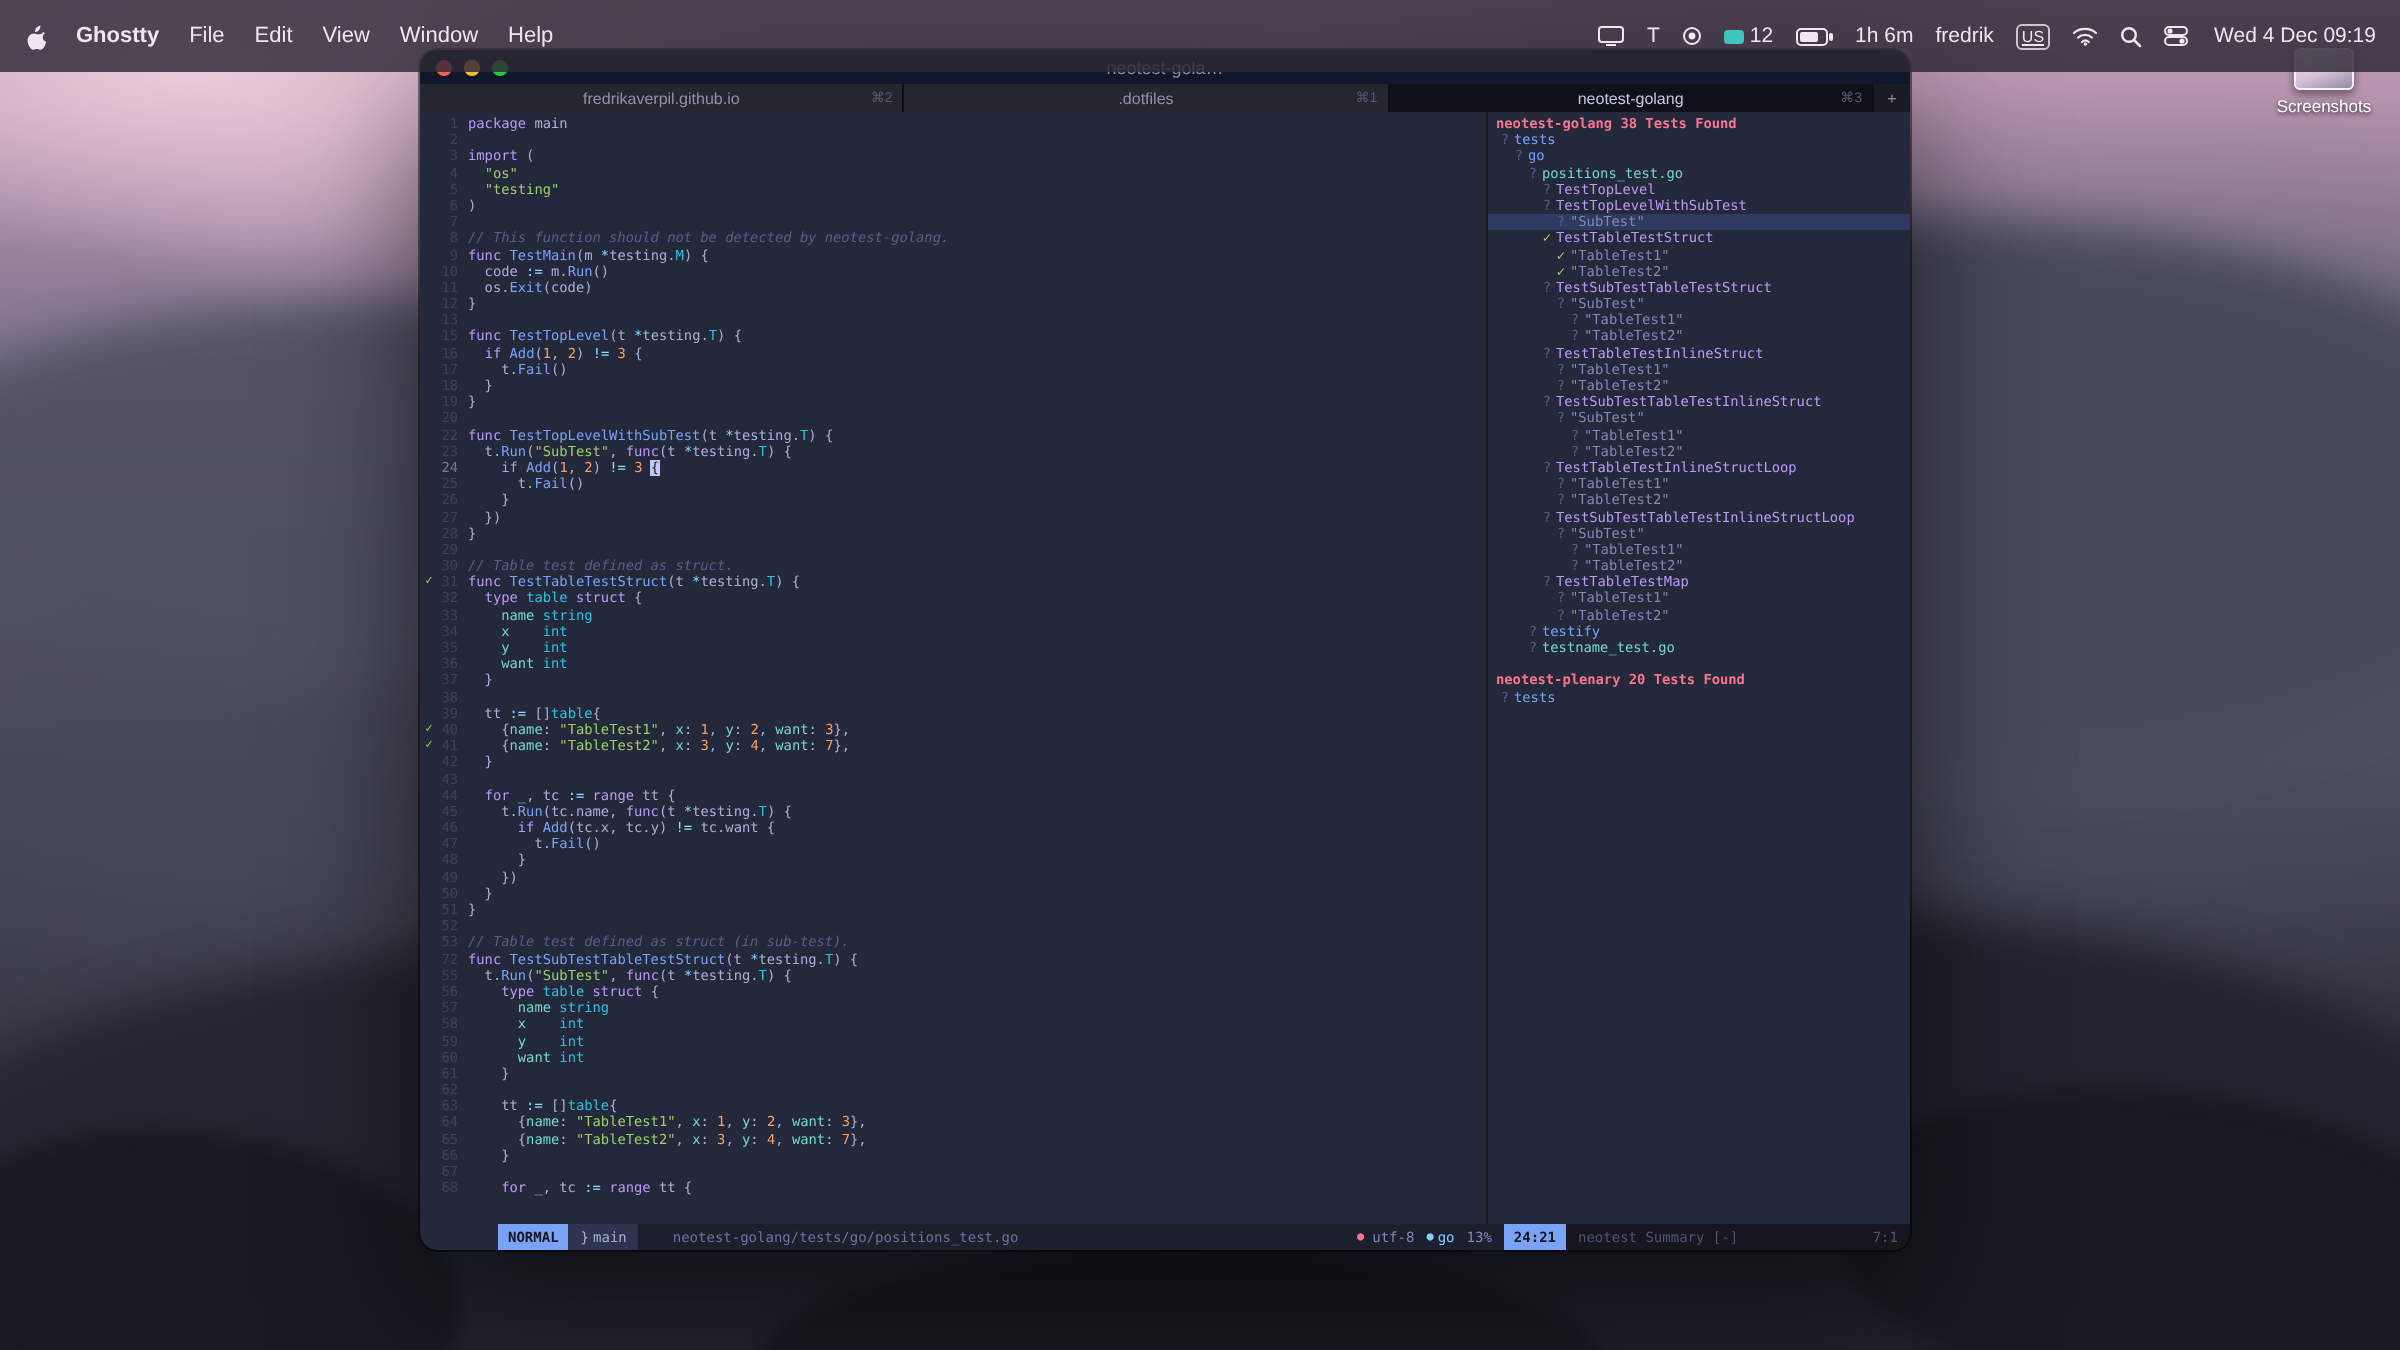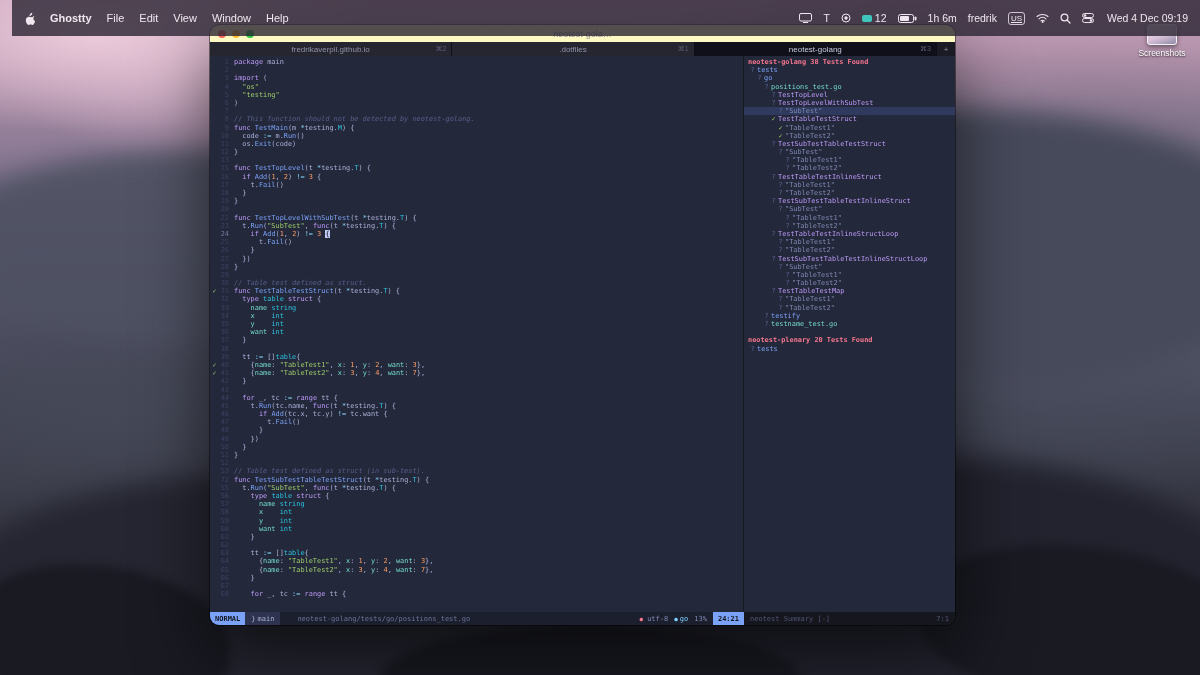--- a/index.html
+++ b/index.html
@@ -23,21 +23,21 @@
   .c2 { right:-90px; top:110px;  width:640px; height:280px; background:#474a5b; }
   .c3 { left:240px;  top:330px;  width:720px; height:250px; background:#3a3d4c; }
   .c4 { left:-60px;  bottom:-70px; width:620px; height:270px; background:#252631; }
   .c5 { right:-70px; bottom:-90px; width:720px; height:310px; background:#22232e; }
   .tree { position:absolute; filter:blur(5px); background:#191a22; border-radius:40% 60% 30% 50%; }
   .t1 { left:-30px; bottom:-30px; width:260px; height:140px; }
   .t2 { right:-40px; bottom:-20px; width:320px; height:150px; }
   .t3 { left:380px; bottom:-60px; width:420px; height:110px; border-radius:50% 50% 0 0; }
 
   
-  .menubar { position:absolute; top:0; left:12px; right:0; height:36px;
+  .menubar { position:absolute; top:0; left:0; right:0; height:36px;
     background:rgba(46,40,54,.82); color:#efe6ef; display:flex; align-items:center;
     justify-content:space-between; padding:16px 12px; font-size:11px; z-index:50; }
   .mb-left { display:flex; align-items:center; gap:15px; }
   .mb-item { cursor:default; }
   .mb-app { font-weight:bold; }
   .mb-right { display:flex; align-items:center; gap:11px; }
   .mb-ico { display:flex; align-items:center; }
   .mb-txt { font-size:10.5px; }
   .kb { border:1px solid rgba(239,230,239,.8); border-radius:3px; font-size:8px; padding:0 2px; line-height:11px;text-decoration:underline; }
   .mb-widget { display:flex; align-items:center; gap:3px; font-size:10.5px; }
@@ -48,21 +48,21 @@
   
   .shots { position:absolute; top:24px; right:12px; width:52px; text-align:center; z-index:40; }
   .shots-thumb { width:30px; height:21px; margin:0 auto; background:linear-gradient(160deg,#f3e3ec 0%,#d9c2da 55%,#8d8ba4 100%);
     border:1.5px solid #f5f2f6; border-radius:3px; box-shadow:0 2px 5px rgba(0,0,0,.45); }
   .shots-label { margin-top:3px; font-size:8.5px; color:#fff; text-shadow:0 1px 2px rgba(0,0,0,.8); }
 
   
   .window { position:absolute; left:210px; top:25px; width:745px; height:600px;
     border-radius:9px; overflow:hidden; background:#24283b; display:flex; flex-direction:column;
     box-shadow:0 28px 70px rgba(0,0,0,.6), 0 0 0 1px rgba(0,0,0,.45); z-index:30; }
-  .titlebar { height:17px; background:#fef9c3; position:relative; display:flex; align-items:center; flex:0 0 auto; }
+  .titlebar { height:17px; background:#0f172a; position:relative; display:flex; align-items:center; flex:0 0 auto; }
   .lights { position:absolute; left:8px; top:4.5px; display:flex; gap:6px; }
   .light { width:8px; height:8px; border-radius:50%; }
   .l-close { background:#ff5f57; } .l-min { background:#febc2e; } .l-zoom { background:#28c840; }
   .title { flex:1; text-align:center; font-size:9px; color:#8b8b9c; }
 
   .tabbar { height:14px; display:flex; background:#15151d; font-size:8px; flex:0 0 auto; }
   #tabs { display:flex; flex:1; }
   .tab { flex:1; display:flex; align-items:center; justify-content:center; position:relative;
     background:#262631; color:#8f93a8; border-right:1px solid #0e0e15; cursor:default; }
   .tab.active { background:#10101a; color:#c5cadf; }
@@ -89,21 +89,21 @@
     font-family:"DejaVu Sans Mono", monospace; font-size:6.9px; white-space:pre; }
   .sum-row { height:8.2px; line-height:8.2px; display:flex; align-items:center; white-space:pre;
     font-family:"DejaVu Sans Mono", monospace; font-size:6.9px; cursor:default; }
   .sum-row.hl { background:#2f3a5e; }
   .ic { width:9px; text-align:center; flex:0 0 auto; }
   .ic-u { color:#565f89; } .ic-p { color:#9ece6a; }
   .lb-d { color:#7aa2f7; } .lb-f { color:#73daca; } .lb-t { color:#bb9af7; } .lb-s { color:#8089b3; }
   .sum-gap { height:8.2px; }
 
   .statusline { height:13px; display:flex; flex:0 0 auto;
-    font-family:"DejaVu Sans Mono", monospace; font-size:7px; }
+    font-family:"DejaVu Sans Mono", monospace; font-size:7px;margin-left:39px; }
   .st-left { width:534px; display:flex; align-items:center; background:#1b1f2e; overflow:hidden; }
   .st-mode { background:#7aa2f7; color:#15161e; font-weight:bold; padding:0 5px; height:100%;
     display:flex; align-items:center; }
   .st-branch { background:#2e3450; color:#a9b1d6; padding:0 6px; height:100%;
     display:flex; align-items:center; gap:2px; }
   .st-path { color:#6b7499; padding-left:17px; white-space:nowrap;text-align:center; }
   .st-fill { flex:1; }
   .st-dot { color:#f7768e; font-size:6px; margin-right:4px; }
   .st-enc { color:#8089b3; margin-right:6px; }
   .st-goico { color:#7dcfff; font-size:6px; margin-right:2px; }

